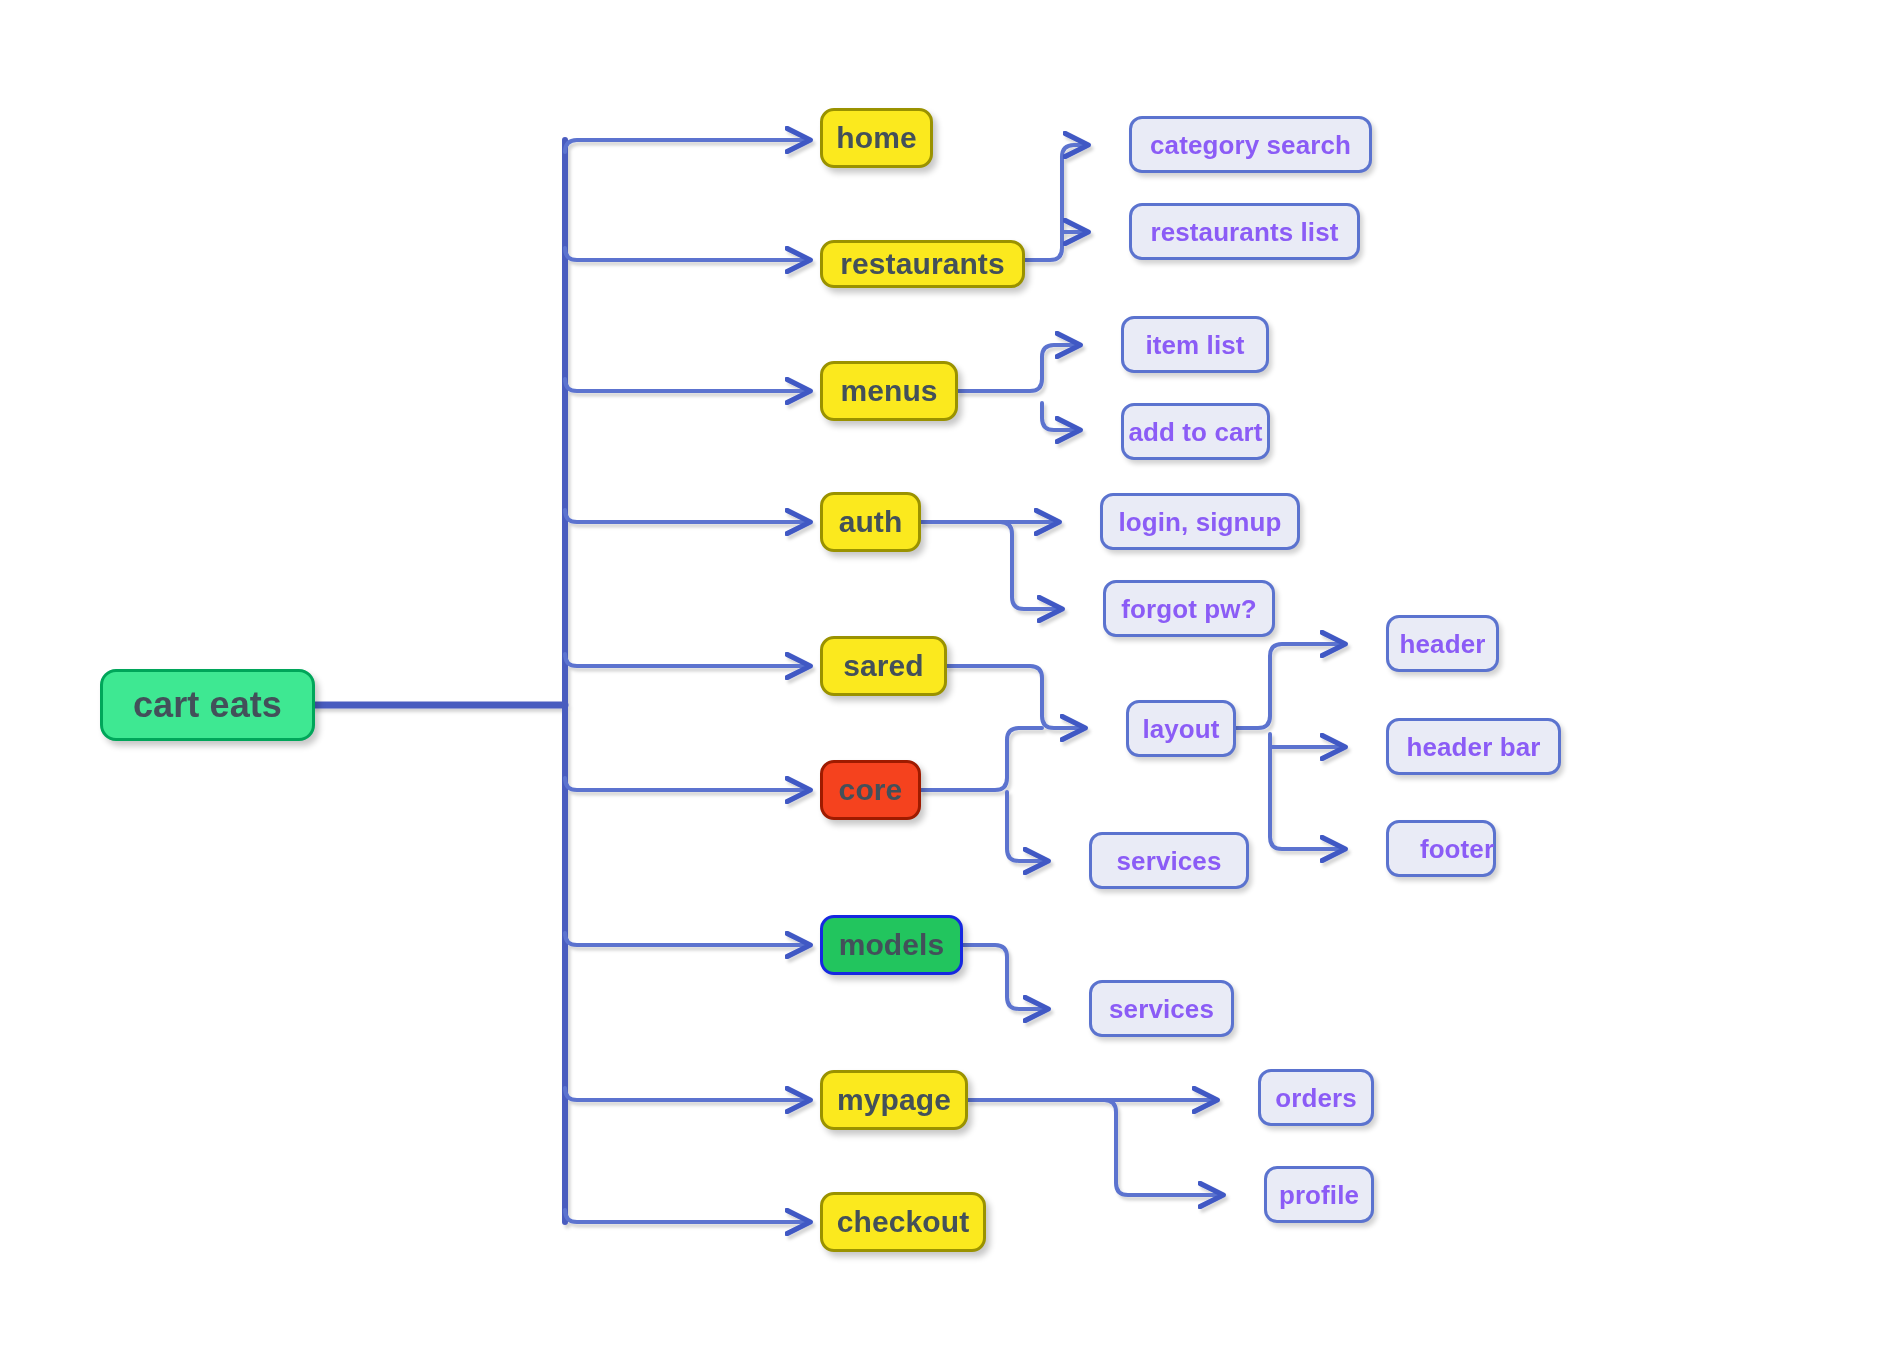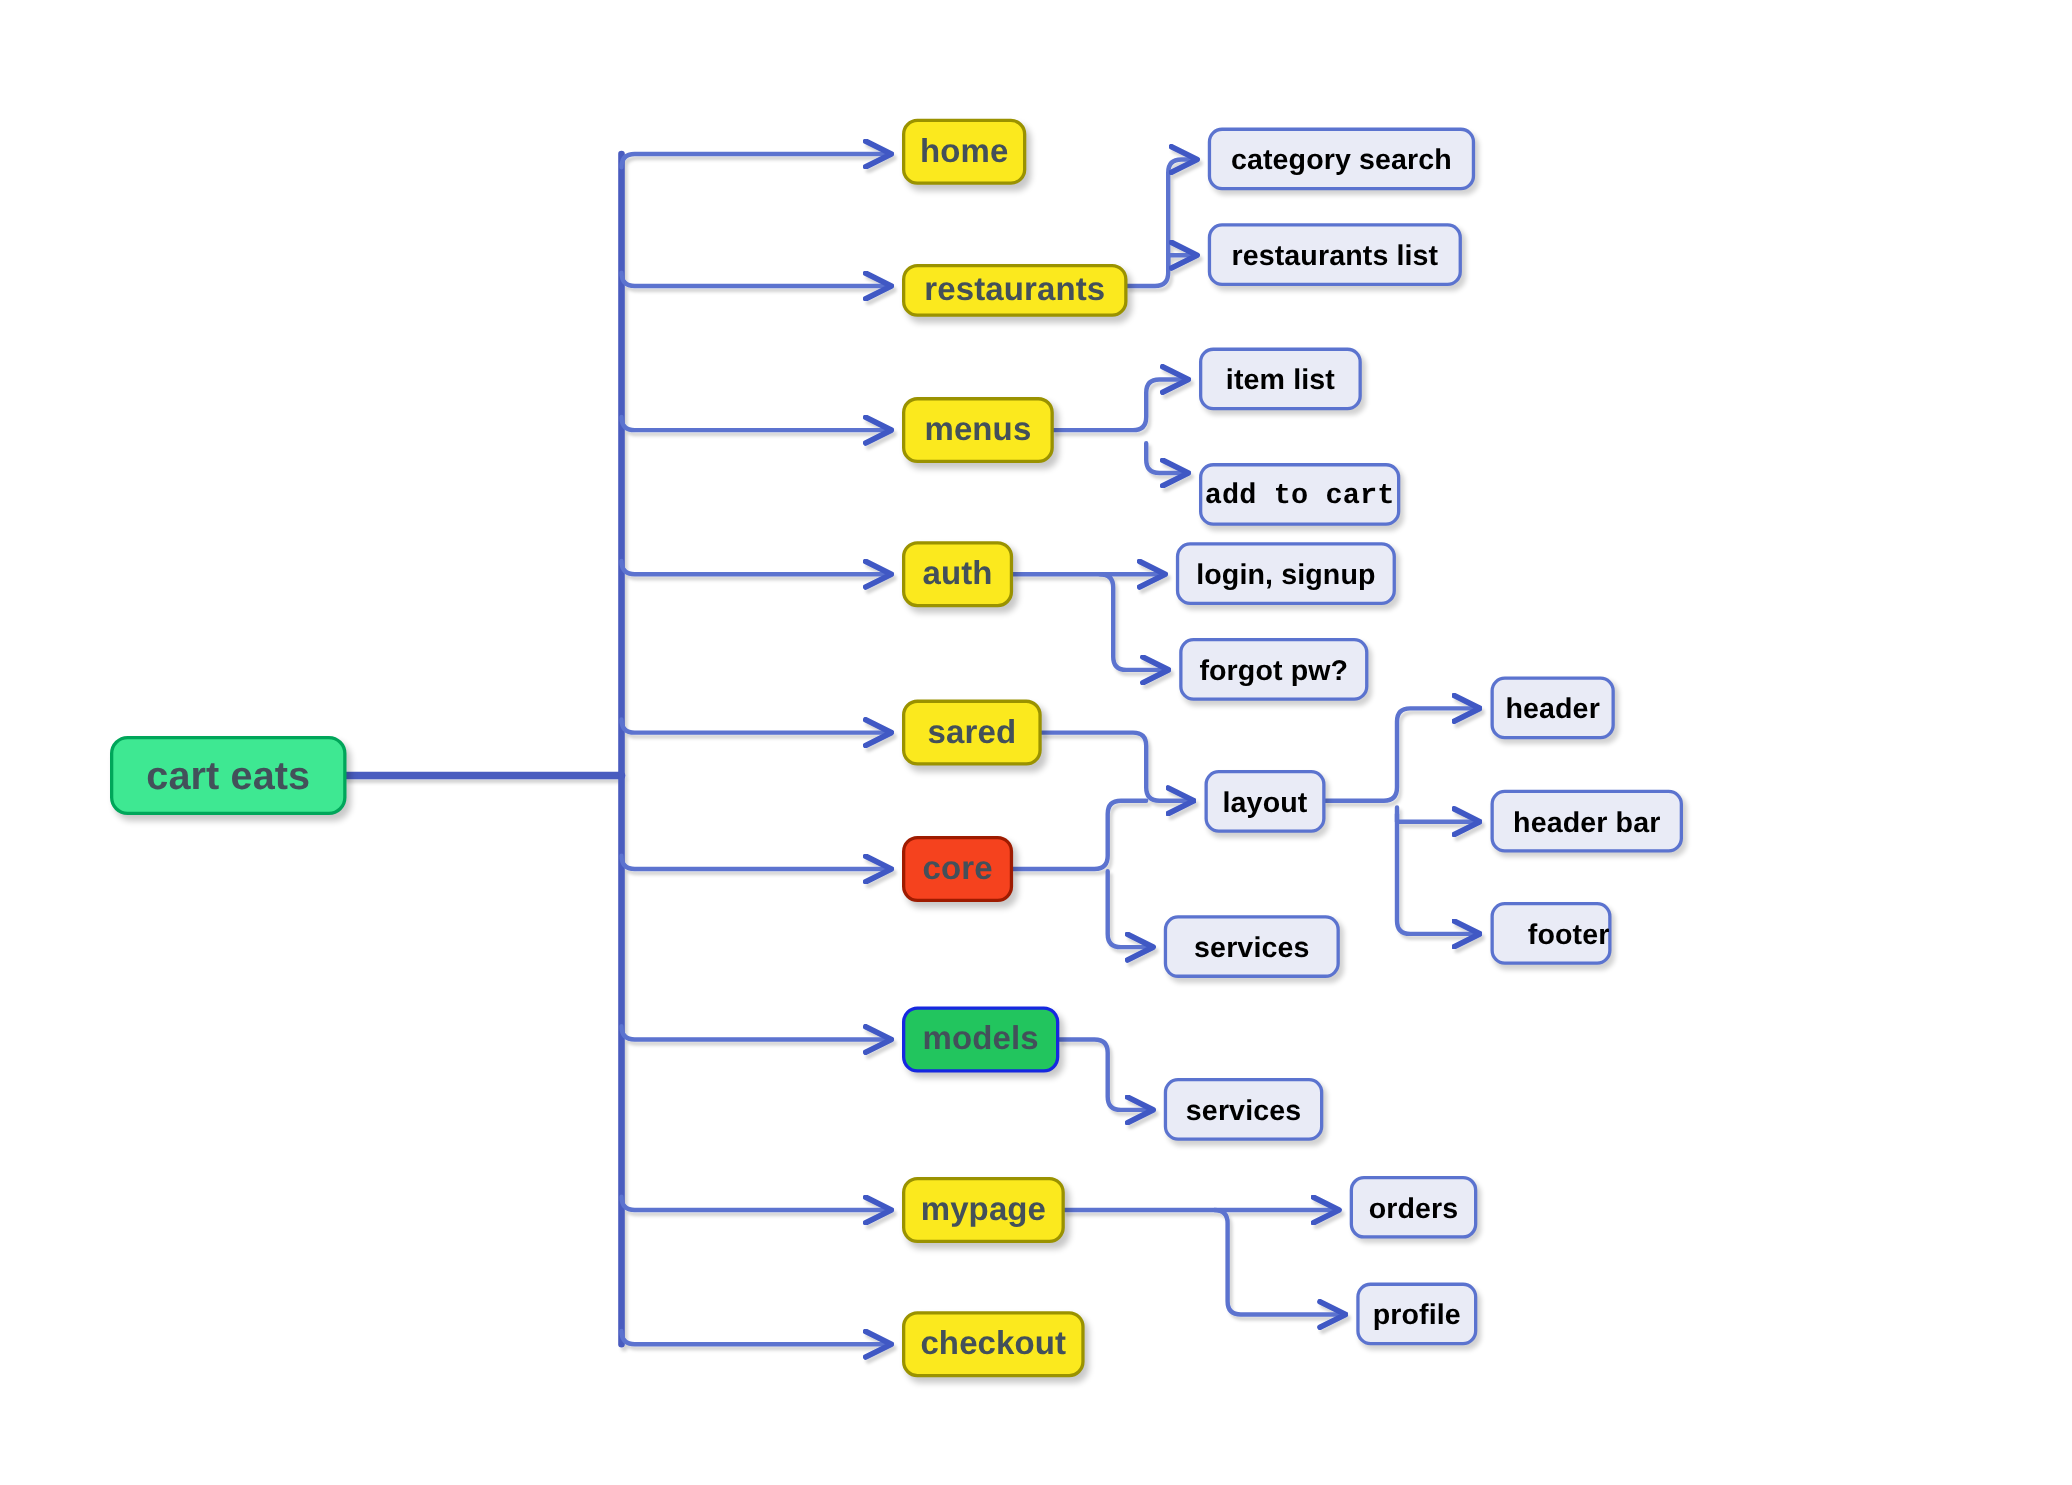--- a/index.html
+++ b/index.html
@@ -78,25 +78,26 @@
     border-width: 3px;
     color: #43505a;
     font-weight: bold;
     font-size: 30px;
   }
   
   .n-leaf {
     background: #e9ebf6;
     border-color: #5b73cf;
     border-width: 3px;
-    color: #000000;
+    color: #8b5cf6;
     font-weight: bold;
     font-size: 26px;
     border-radius: 13px;
     box-shadow: 3px 4px 5px rgba(0,0,0,0.18);
+    margin-left: 31px;
   }
 </style>
 </head>
 <body>
 
 <div id="canvas">
 
   <svg id="edges" viewBox="0 0 1884 1350" xmlns="http://www.w3.org/2000/svg">
     <defs>
       <marker id="arw" viewBox="0 0 12 12" refX="10" refY="6" markerWidth="7" markerHeight="7" orient="auto-start-reverse">
@@ -170,21 +171,21 @@
   </div>
 
   <div class="node n-yellow" style="left:820px; top:361px; width:138px; height:60px;">
     <span class="lbl">menus</span>
   </div>
 
   <div class="node n-leaf" style="left:1090px; top:316px; width:148px; height:57px;">
     <span class="lbl">item list</span>
   </div>
 
-  <div class="node n-leaf" style="left:1090px; top:421px; width:183px; height:57px;font-family:Liberation Mono, monospace;">
+  <div class="node n-leaf" style="left:1090px; top:403px; width:149px; height:57px;">
     <span class="lbl">add to cart</span>
   </div>
 
   <div class="node n-yellow" style="left:820px; top:492px; width:101px; height:60px;">
     <span class="lbl">auth</span>
   </div>
 
   <div class="node n-leaf" style="left:1069px; top:493px; width:200px; height:57px;">
     <span class="lbl">login, signup</span>
   </div>

